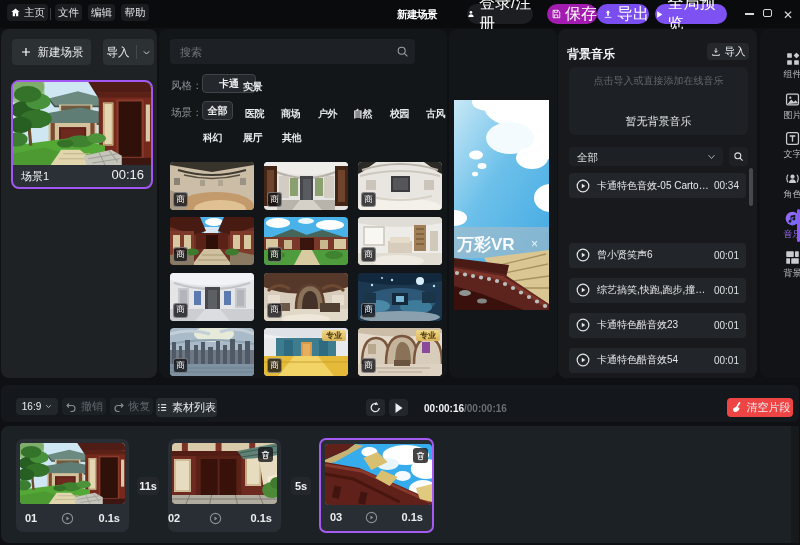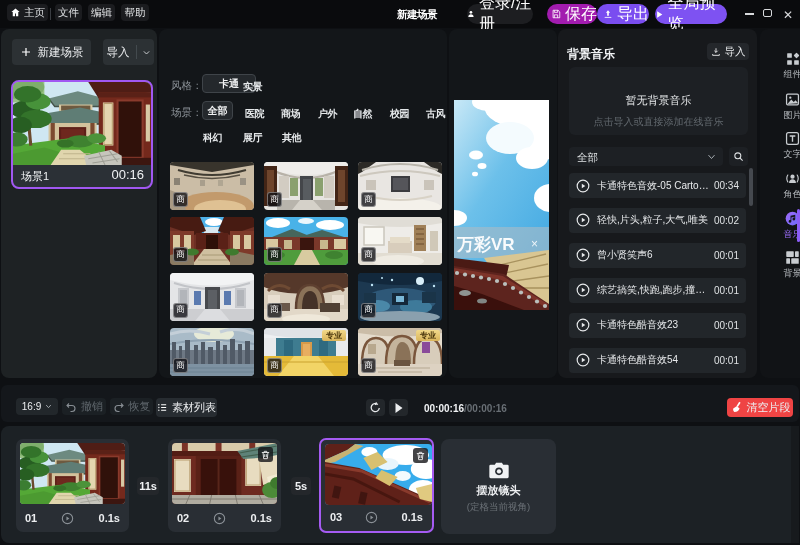--- a/index.html
+++ b/index.html
@@ -144,20 +144,27 @@
 <ellipse cx="14" cy="12" rx="13" ry="8" fill="#33732a"></ellipse>
 <ellipse cx="4" cy="56" rx="10" ry="7" fill="#3b7d31"></ellipse>
 </svg>
     </div>
     <div style="position:absolute;left:8px;top:87px;font-size:11px;color:#f0f2f4">场景1</div>
     <div style="position:absolute;right:7px;top:85px;font-size:13px;color:#f0f2f4">00:16</div>
   </div>
 </div>
 
 <div id="midpanel">
+  <div style="position:absolute;left:11px;top:10px;width:245px;height:25px;background:#1d2125;border-radius:4px">
+    <div style="position:absolute;left:10px;top:6px;font-size:11px;color:#70767c">搜索</div>
+    <svg style="position:absolute;right:6px;top:6px" width="13" height="13" viewBox="0 0 24 24" fill="none" stroke="#9aa0a6" stroke-width="2">
+        <circle cx="10.5" cy="10.5" r="6.5"></circle>
+        <path d="M15.5 15.5L21 21"></path>
+      </svg>
+  </div>
   <div class="tlab" style="left:12px;top:50px">风格：</div>
   <div class="tag-sel" style="left:43px;top:45px;width:54px;height:19px">卡通</div>
   <div class="tag" style="left:84px;top:51px">实景</div>
   <div class="tlab" style="left:12px;top:77px">场景：</div>
   <div class="tag-sel" style="left:43px;top:72px;width:31px;height:19px">全部</div>
   <div class="tag" style="left:86px;top:78px">医院</div>
   <div class="tag" style="left:122px;top:78px">商场</div>
   <div class="tag" style="left:159px;top:78px">户外</div>
   <div class="tag" style="left:194px;top:78px">自然</div>
   <div class="tag" style="left:231px;top:78px">校园</div>
@@ -448,50 +455,42 @@
 
 <div id="rightpanel">
   <div style="position:absolute;left:9px;top:17px;font-size:12px;font-weight:bold;color:#f0f2f4">背景音乐</div>
   <div class="flex" style="position:absolute;left:149px;top:14px;width:42px;height:17px;background:#24272b;border-radius:4px;justify-content:center;gap:4px;font-size:10.5px;color:#eceef0">
     <svg width="10" height="10" viewBox="0 0 24 24" fill="none" stroke="#fff" stroke-width="2">
         <path d="M12 3v10M8 9l4 4 4-4"></path>
         <path d="M4 17v3h16v-3"></path>
       </svg>导入
   </div>
   <div style="position:absolute;left:11px;top:38px;width:179px;height:68px;background:#1d2024;border-radius:6px;text-align:center">
+    <div style="margin-top:7px;font-size:10px;color:#62686e">点击导入或直接添加在线音乐</div>
     <div style="margin-top:26px;font-size:11px;color:#e4e6e8">暂无背景音乐</div>
-    <div style="margin-top:7px;font-size:10px;color:#62686e">点击导入或直接添加在线音乐</div>
   </div>
   <div style="position:absolute;left:11px;top:118px;width:154px;height:19px;background:#1d2024;border-radius:4px">
     <div style="position:absolute;left:8px;top:3.5px;font-size:10.5px;color:#dfe2e4">全部</div>
     <svg style="position:absolute;right:7px;top:6px" width="9" height="8" viewBox="0 0 24 20" stroke="#aab0b5" stroke-width="2.6" fill="none">
         <path d="M4 5l8 9 8-9"></path>
       </svg>
   </div>
   <div style="position:absolute;left:171px;top:118px;width:19px;height:19px;background:#1d2024;border-radius:4px">
     <svg style="position:absolute;left:4px;top:4px" width="11" height="11" viewBox="0 0 24 24" fill="none" stroke="#dfe2e4" stroke-width="2.4">
         <circle cx="10.5" cy="10.5" r="6.5"></circle>
         <path d="M15.5 15.5L21 21"></path>
       </svg>
   </div>
   <div class="mitem" style="top:144.0px">
       <svg style="margin:0 7px 0 7px" width="14" height="14" viewBox="0 0 24 24">
         <circle cx="12" cy="12" r="10" fill="none" stroke="#e8eaec" stroke-width="2"></circle>
         <path d="M10 8l6 4-6 4z" fill="#e8eaec"></path>
       </svg>
       <div class="mtitle">卡通特色音效-05 Cartoon Accent</div>
       <div class="mdur">00:34</div>
-    </div>
-<div class="mitem" style="top:178.9px">
-      <svg style="margin:0 7px 0 7px" width="14" height="14" viewBox="0 0 24 24">
-        <circle cx="12" cy="12" r="10" fill="none" stroke="#e8eaec" stroke-width="2"></circle>
-        <path d="M10 8l6 4-6 4z" fill="#e8eaec"></path>
-      </svg>
-      <div class="mtitle">轻快,片头,粒子,大气,唯美</div>
-      <div class="mdur">00:02</div>
     </div>
 <div class="mitem" style="top:213.8px">
       <svg style="margin:0 7px 0 7px" width="14" height="14" viewBox="0 0 24 24">
         <circle cx="12" cy="12" r="10" fill="none" stroke="#e8eaec" stroke-width="2"></circle>
         <path d="M10 8l6 4-6 4z" fill="#e8eaec"></path>
       </svg>
       <div class="mtitle">曾小贤笑声6</div>
       <div class="mdur">00:01</div>
     </div>
 <div class="mitem" style="top:248.7px">
@@ -737,21 +736,21 @@
 <ellipse cx="101" cy="47" rx="10" ry="8" fill="#4c8a38"></ellipse>
 <ellipse cx="106" cy="40" rx="7" ry="6" fill="#3f7a2e"></ellipse>
 </svg>
         <div class="trash" style="right:4px;top:4px">
           <svg width="9" height="10" viewBox="0 0 22 24" fill="none" stroke="#fff" stroke-width="2">
             <path d="M2 6h18M8 6V3h6v3M5 6l1.5 15h9L17 6M9 10v7M13 10v7"></path>
           </svg>
         </div>
       </div>
       <div class="ccap">
-        <span style="margin-left:9px">02</span>
+        <span style="">02</span>
         <span style="flex:1;display:flex;justify-content:center">
           <svg width="13" height="13" viewBox="0 0 24 24">
             <circle cx="12" cy="12" r="9.5" fill="none" stroke="#8a9096" stroke-width="2"></circle>
             <path d="M10 8.5l5.5 3.5-5.5 3.5z" fill="#8a9096"></path>
           </svg>
         </span>
         <span style="margin-right:9px">0.1s</span>
       </div>
     </div>
 <div style="position:absolute;left:290px;top:51px;width:20px;height:18px;background:#24272b;border-radius:4px;color:#f0f2f4;font-size:11px;font-weight:bold;display:flex;align-items:center;justify-content:center">5s</div>
@@ -786,22 +785,13 @@
         <span style="margin-left:9px">03</span>
         <span style="flex:1;display:flex;justify-content:center">
           <svg width="13" height="13" viewBox="0 0 24 24">
             <circle cx="12" cy="12" r="9.5" fill="none" stroke="#8a9096" stroke-width="2"></circle>
             <path d="M10 8.5l5.5 3.5-5.5 3.5z" fill="#8a9096"></path>
           </svg>
         </span>
         <span style="margin-right:9px">0.1s</span>
       </div>
     </div>
-<div style="position:absolute;left:440px;top:13px;width:115px;height:95px;background:#292e34;border-radius:8px;text-align:center">
-<svg style="margin:23px auto 0" width="20" height="17" viewBox="0 0 24 20" fill="#f0f2f4">
-        <path d="M7 3l1.5-2.4h7L17 3h5a1.6 1.6 0 0 1 1.6 1.6v13A1.6 1.6 0 0 1 22 19.2H2A1.6 1.6 0 0 1 .4 17.6v-13A1.6 1.6 0 0 1 2 3z"></path>
-        <circle cx="12" cy="11" r="4.6" fill="#292e34"></circle>
-        <circle cx="12" cy="11" r="2.6" fill="#f0f2f4"></circle>
-      </svg>
-<div style="margin-top:4px;font-size:11px;font-weight:bold;color:#eceef0">摆放镜头</div>
-<div style="margin-top:3px;font-size:9.5px;color:#6b7177">(定格当前视角)</div>
 </div>
-</div>
 
 </body></html>

